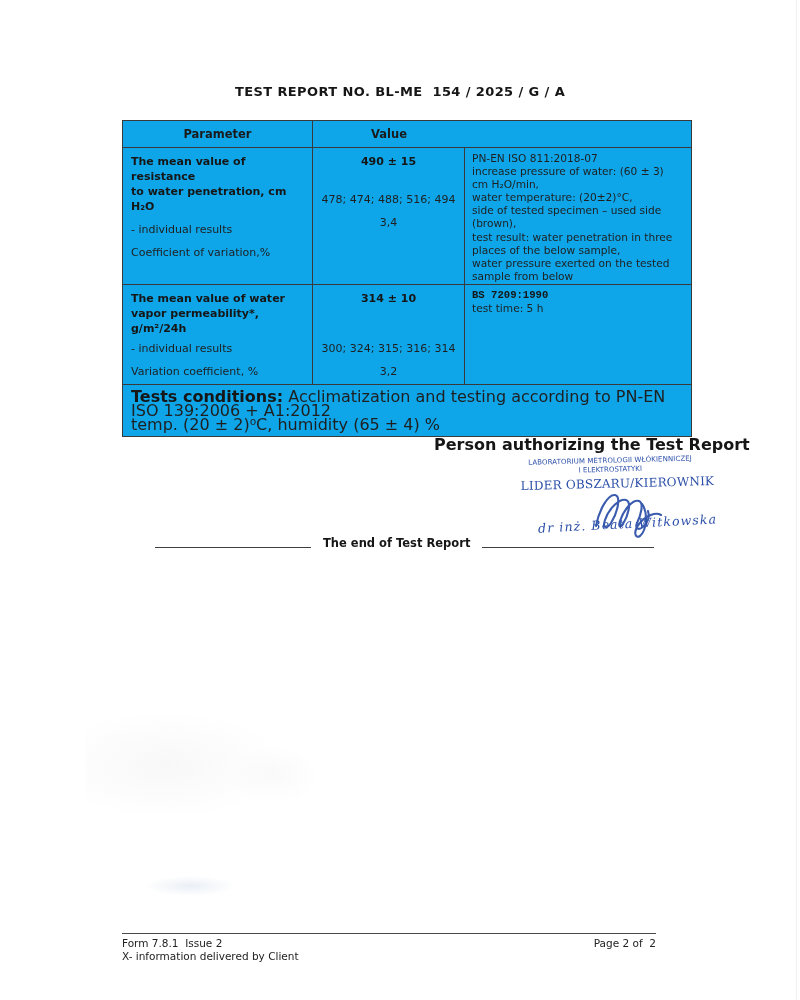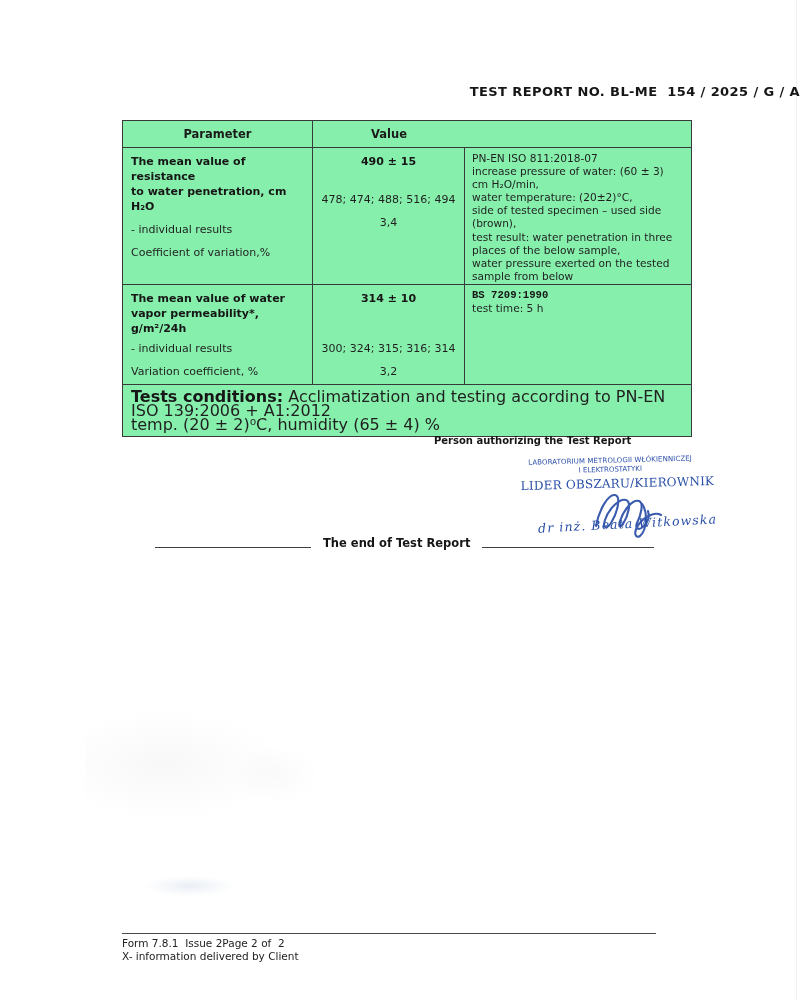--- a/index.html
+++ b/index.html
@@ -9,28 +9,28 @@
     font-family: "DejaVu Sans", "Liberation Sans", sans-serif;
     color: #1f1f1f;
     position: relative;
     overflow: hidden;
   }
   .page { position: absolute; inset: 0; background: #fff; }
 
   
   .title {
     position: absolute; top: 84px; left: 0; width: 100%;
-    text-align: right; font-size: 13px; font-weight: bold;
+    text-align: center; font-size: 13px; font-weight: bold;
     letter-spacing: 0.4px; white-space: pre; color: #161616;
   }
 
   
   .tbl {
     position: absolute; top: 120px; left: 122px; width: 570px;
-    border: 1.6px solid #3a3a3a; background: #86efac;
+    border: 1.6px solid #3a3a3a; background: #0ea5e9;
     font-size: 11px;
   }
   .trow { display: grid; grid-template-columns: 190px 152px 1fr; border-bottom: 1.6px solid #3a3a3a; }
   .trow:last-child, .cond { border-bottom: none; }
   .tcell { border-right: 1.6px solid #3a3a3a; padding: 6px 8px; }
   .tcell:last-child { border-right: none; }
 
   .thead { height: 27px; }
   .hcell {
     display: flex; align-items: center; justify-content: center;
@@ -54,21 +54,21 @@
 
   .rcell { font-size: 10.6px; line-height: 13.1px; padding: 4px 7px; }
   .rbold { font-weight: bold; color: #161616; font-family: Liberation Mono, monospace; }
 
   .cond { padding: 5px 8px; font-size: 16px; line-height: 13.8px; }
   .cond .bold { font-weight: bold; color: #161616; }
 
   
   .auth-head {
     position: absolute; top: 435px; left: 434px;
-    font-weight: bold; font-size: 10px; color: #161616; text-align: right;
+    font-weight: bold; font-size: 16px; color: #161616; text-align: right;
   }
   .stamp {
     position: absolute; top: 459px; left: 520px; width: 180px;
     color: #2b4fa8; transform: rotate(-1.5deg); transform-origin: left top;
     text-align: center; white-space: nowrap;
   }
   .stamp .s1 { font-size: 7px; letter-spacing: 0.1px; font-weight: 500; }
   .stamp .s2 { font-size: 7px; margin-top: 1px; }
   .stamp .s3 {
     font-family: "DejaVu Serif", "Liberation Serif", serif;
@@ -91,21 +91,21 @@
   .endline .seg.l { width: 156px; margin-right: 12px; }
   .endline .seg.r { width: 172px; margin-left: 12px; }
   .endtext { font-weight: bold; font-size: 11.5px; color: #161616; white-space: pre; }
 
   
   .footer {
     position: absolute; top: 933px; left: 122px; width: 534px;
     border-top: 1.5px solid #4a4a4a; padding-top: 3px;
     font-size: 10.5px; color: #222;
   }
-  .frow { display: flex; white-space: pre; }
+  .frow { display: flex; justify-content: space-between; white-space: pre; }
   .fnote { margin-top: 1px; white-space: pre; }
 
   
   .smudge { position: absolute; pointer-events: none; }
   .sm1 { top: 710px; left: 85px; width: 200px; height: 110px;
     background: radial-gradient(ellipse at 40% 50%, rgba(120,125,135,0.055), transparent 70%); }
   .sm2 { top: 876px; left: 146px; width: 88px; height: 20px;
     background: radial-gradient(ellipse, rgba(95,130,180,0.13), transparent 72%); }
   .sm3 { top: 745px; left: 230px; width: 90px; height: 60px;
     background: radial-gradient(ellipse, rgba(120,125,135,0.04), transparent 70%); }

